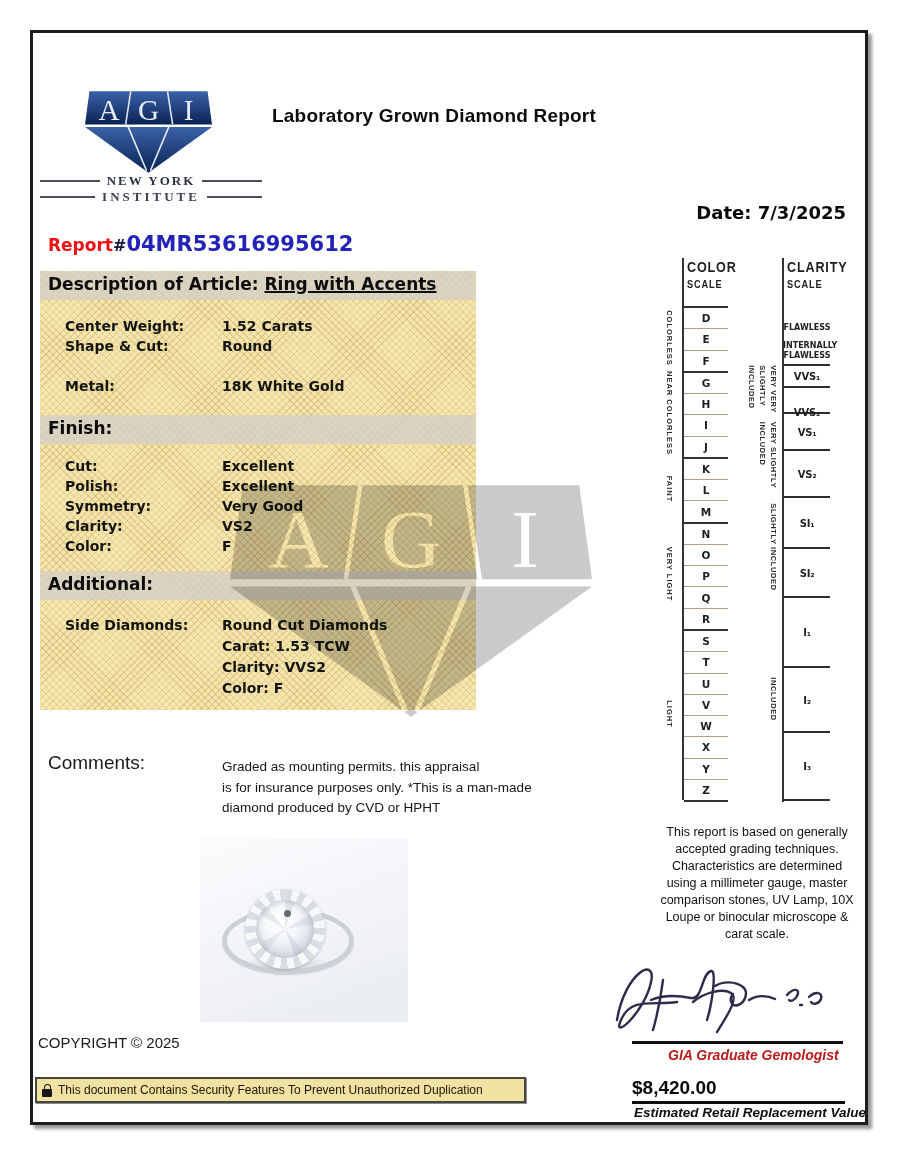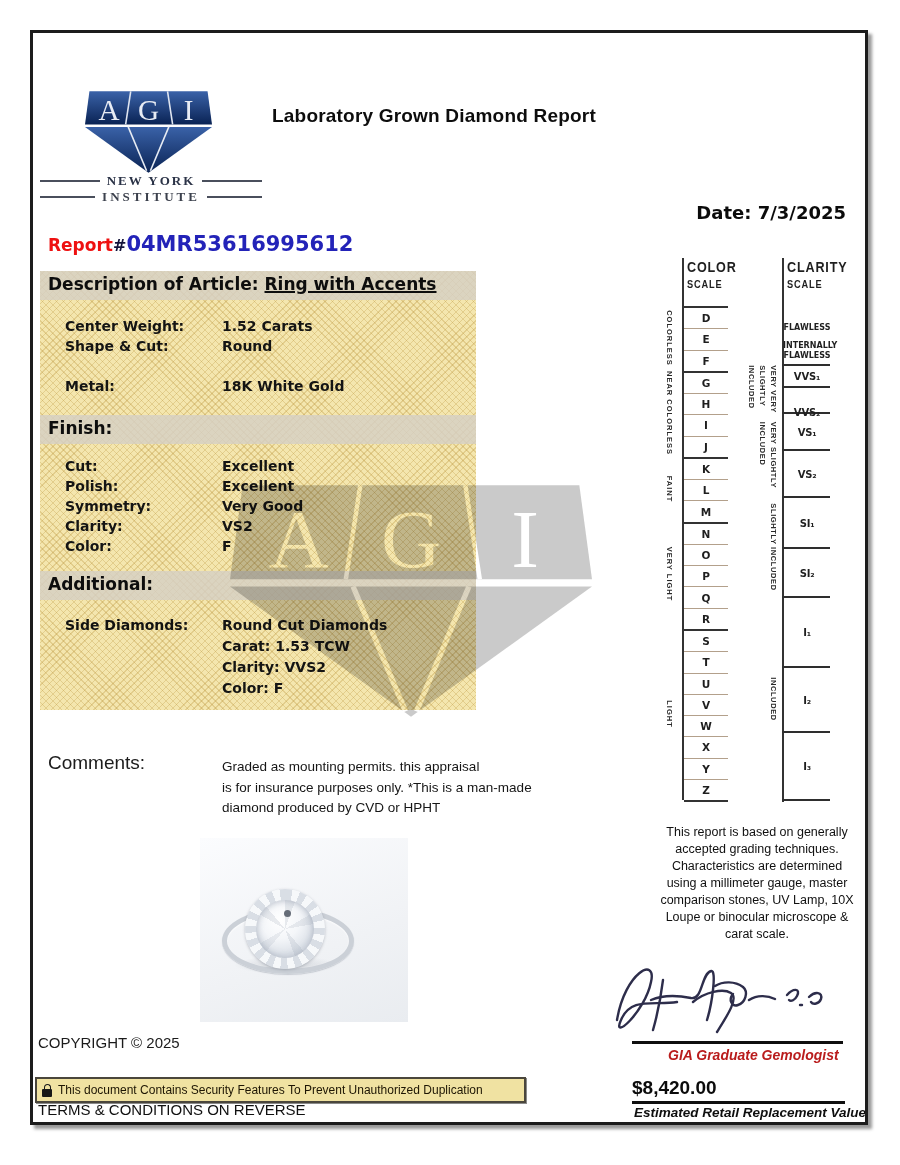--- a/index.html
+++ b/index.html
@@ -373,15 +373,14 @@
 
   <div class="amount">$8,420.00</div>
   <div class="amount-line"></div>
   <div class="amount-caption">Estimated Retail Replacement Value</div>
 
   <div class="copyright">COPYRIGHT © 2025</div>
   <div class="security">
     <span class="lock-icon"></span>
     <span class="security-text">This document Contains Security Features To Prevent Unauthorized Duplication</span>
   </div>
-  <div class="terms">TERMS &amp; CONDITIONS ON REVERSE</div>
 
 </div>
 
 </body></html>

